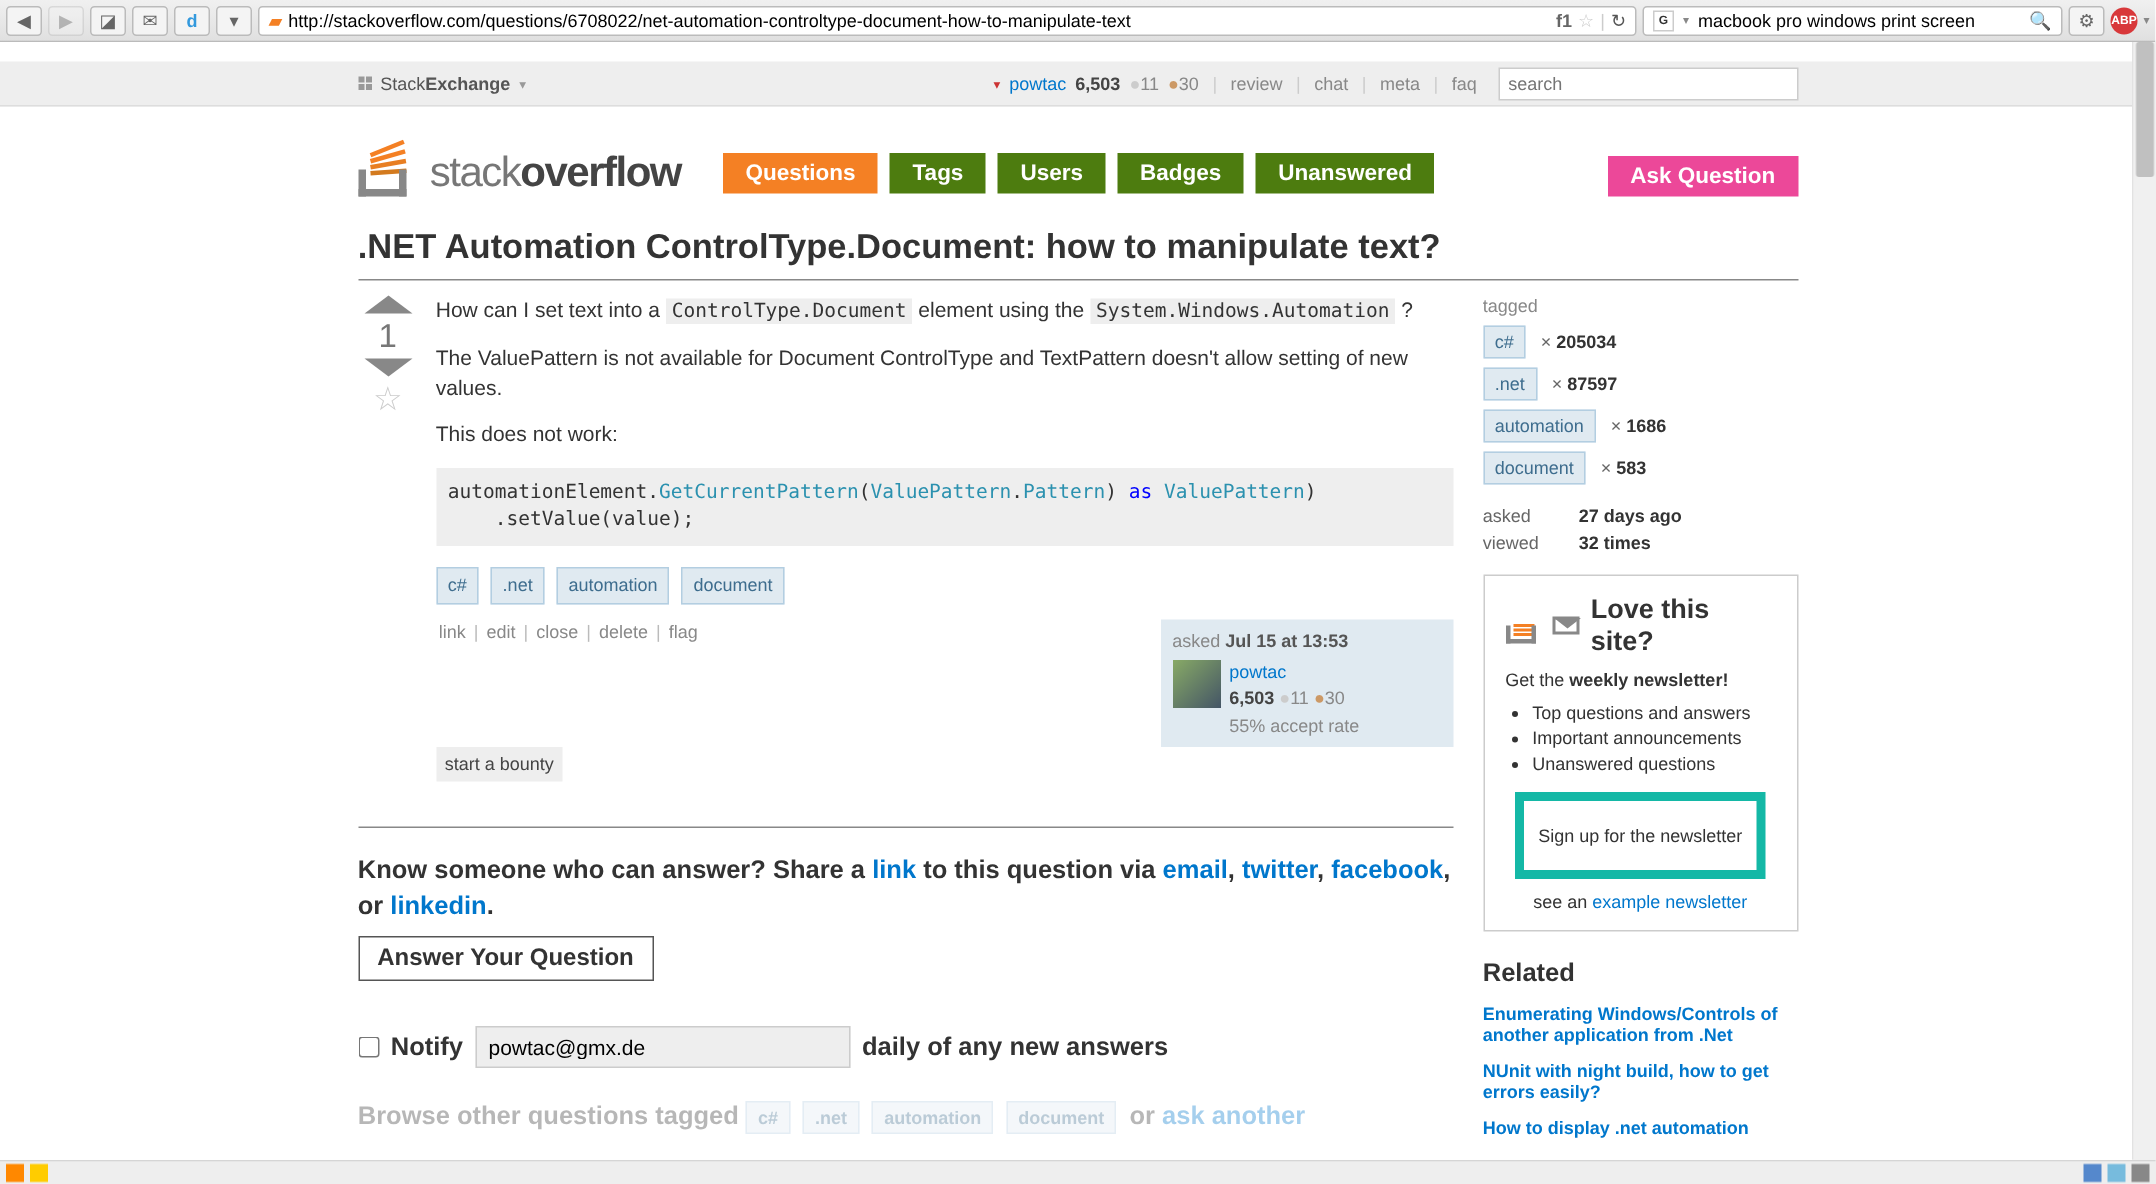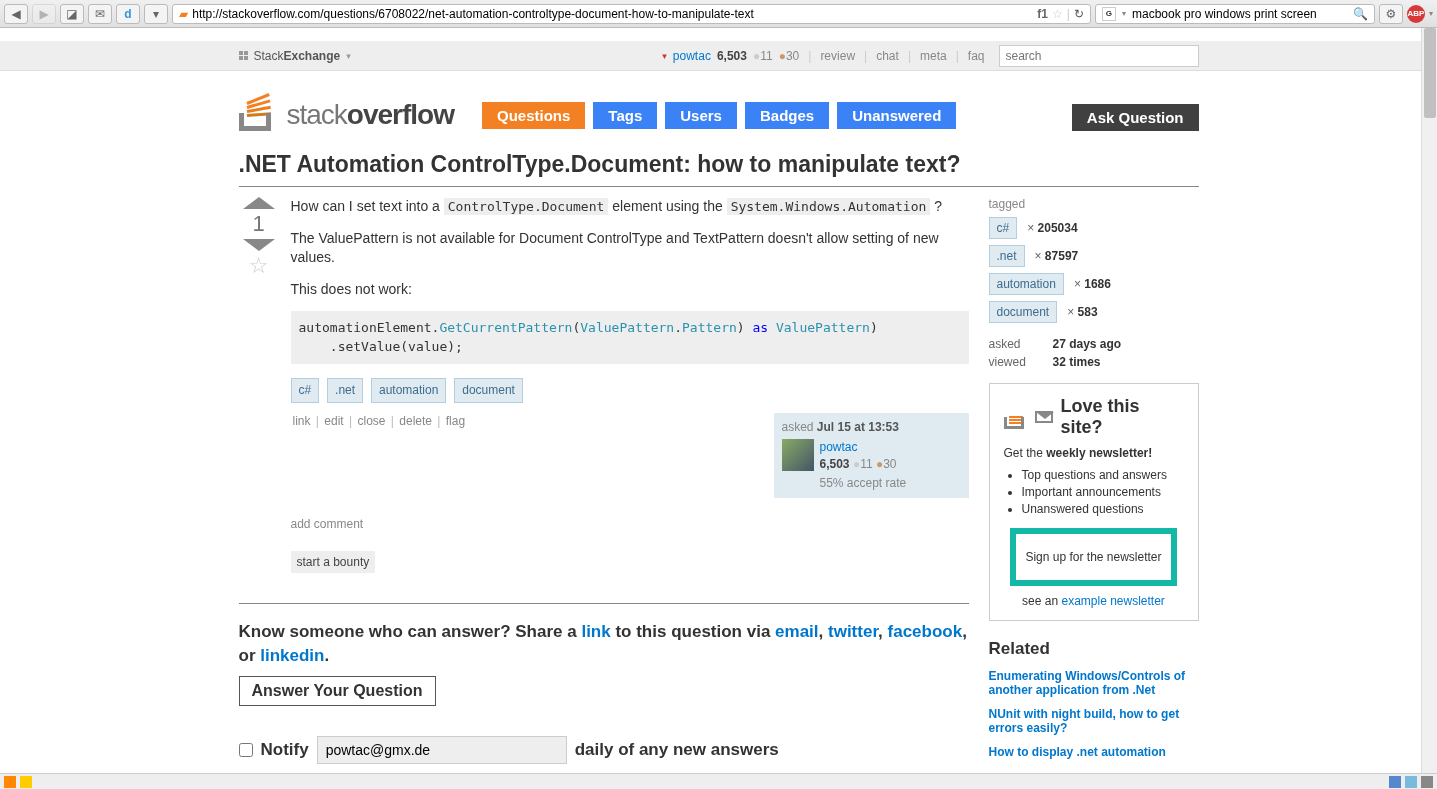--- a/index.html
+++ b/index.html
@@ -42,23 +42,23 @@
 .logo-icon .stack{position:absolute;bottom:6px;left:8px;width:24px;height:24px;}
 .logo-icon .stack span{display:block;height:3px;background:#f48024;margin:1px 0;transform-origin:left;}
 .logo-icon .stack span:nth-child(1){transform:rotate(-22deg);background:#f48024;}
 .logo-icon .stack span:nth-child(2){transform:rotate(-16deg);background:#f48024;}
 .logo-icon .stack span:nth-child(3){transform:rotate(-10deg);background:#e87e22;}
 .logo-icon .stack span:nth-child(4){transform:rotate(-4deg);background:#d37a1e;}
 .logo-text { font-family:"Trebuchet MS",sans-serif; font-size:28px; letter-spacing:-1px; color:#444;}
 .logo-text .light{color:#777;font-weight:normal;}
 .logo-text b{font-weight:bold;}
 .nav { display:flex; gap:8px; margin-left:8px; margin-bottom:2px;}
-.nav a, .ask-btn { background:#3b82f6; color:#fff; font-size:15px; font-weight:bold; padding:5px 15px; font-family:"Trebuchet MS",sans-serif;}
+.nav a, .ask-btn { background:#4d7c0f; color:#fff; font-size:15px; font-weight:bold; padding:5px 15px; font-family:"Trebuchet MS",sans-serif;}
 .nav a.active { background:#f48024; }
-.ask-btn { background:#404040; margin-left:auto;}
+.ask-btn { background:#ec4899; margin-left:auto;}
 
 
 h1.title { font-family:"Trebuchet MS",sans-serif; font-size:23px; font-weight:bold; color:#333; padding:14px 0 8px; border-bottom:1px solid #888;}
 
 
 .layout { display:flex; gap:20px; margin-top:10px; }
 .main { flex:1; }
 .side { width:210px; }
 
 
@@ -265,21 +265,20 @@
                 <div class="avatar"></div>
                 <div>
                   <a class="uname">powtac</a><br>
                   <span class="rep">6,503</span>
                   <span class="badges"> <span style="color:#ccc">●</span><span>11</span> <span style="color:#c96">●</span><span>30</span></span>
                   <div class="accept">55% accept rate</div>
                 </div>
               </div>
             </div>
           </div>
-          <div class="addcomment"><a style="color:#888">add comment</a></div>
           <span class="bounty">start a bounty</span>
         </div>
       </div>
 
       <hr class="sep">
 
       <div class="share-line">
         <span>Know someone who can answer? Share a </span><a>link</a><span> to this question via </span><a>email</a><span>, </span><a>twitter</a><span>, </span><a>facebook</a><span>, or </span><a>linkedin</a><span>.</span>
       </div>
       <div class="answer-own">Answer Your Question</div>

